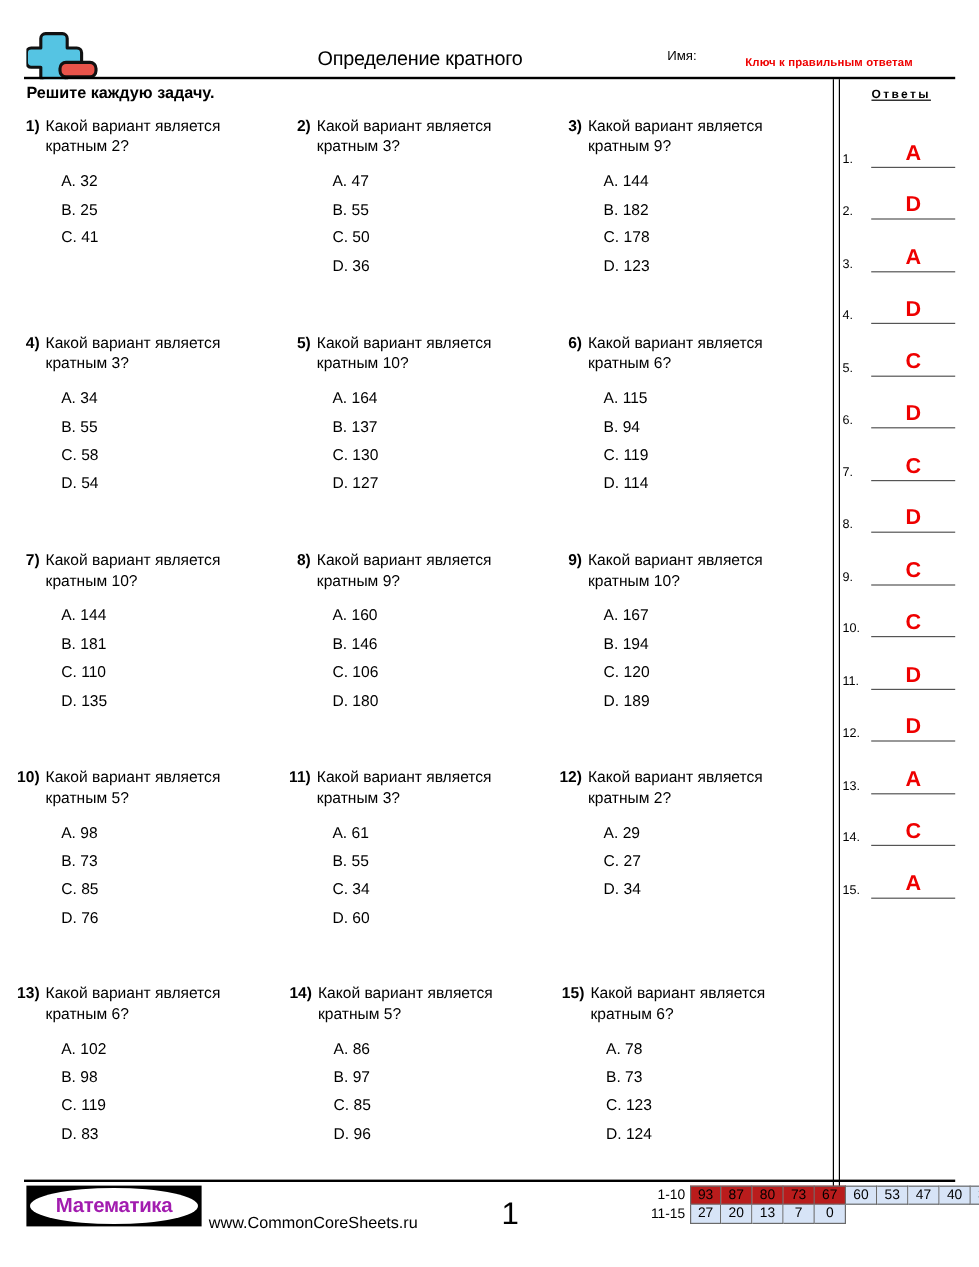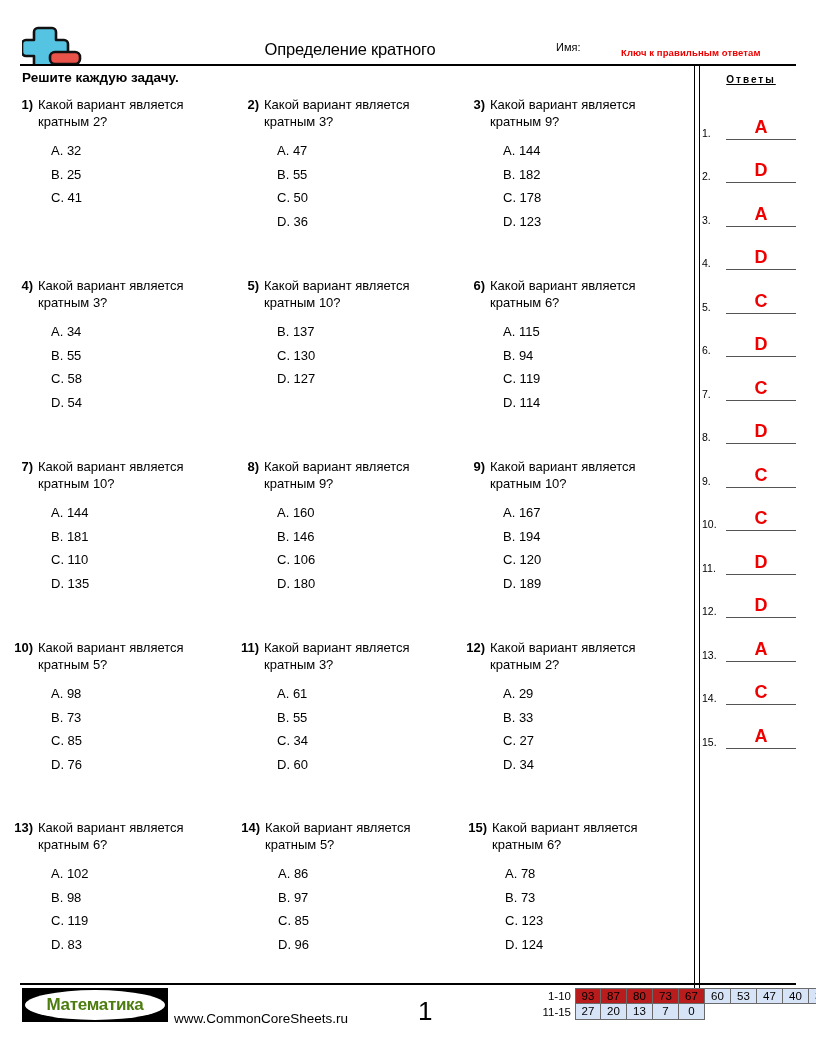--- a/index.html
+++ b/index.html
@@ -196,21 +196,21 @@
     width: 140px; height: 30px;
     background: #ffffff;
     border-radius: 50%;
     display: flex;
     align-items: center;
     justify-content: center;
   }
   .brand-oval span {
     font-size: 17px;
     font-weight: bold;
-    color: #4d7c0f;
+    color: #a21caf;
     letter-spacing: -0.3px;
   }
   .site-url {
     position: absolute;
     left: 174px; top: 1011px;
     font-size: 13.5px;
   }
   .page-number {
     position: absolute;
     left: 418px; top: 996px;
@@ -323,20 +323,21 @@
             <div class="choice">C. 58</div>
             <div class="choice">D. 54</div>
           </div>
         </div>
       </div>
       <div class="qcell">
         <div class="qnum">5)</div>
         <div class="qbody">
           <div class="qtext">Какой вариант является кратным 10?</div>
           <div class="choices">
+            <div class="choice">A. 164</div>
             <div class="choice">B. 137</div>
             <div class="choice">C. 130</div>
             <div class="choice">D. 127</div>
           </div>
         </div>
       </div>
       <div class="qcell">
         <div class="qnum">6)</div>
         <div class="qbody">
           <div class="qtext">Какой вариант является кратным 6?</div>
@@ -413,21 +414,20 @@
             <div class="choice">D. 60</div>
           </div>
         </div>
       </div>
       <div class="qcell">
         <div class="qnum">12)</div>
         <div class="qbody">
           <div class="qtext">Какой вариант является кратным 2?</div>
           <div class="choices">
             <div class="choice">A. 29</div>
-            <div class="choice">B. 33</div>
             <div class="choice">C. 27</div>
             <div class="choice">D. 34</div>
           </div>
         </div>
       </div>
     </div>
 
     <div class="qrow r5">
       <div class="qcell">
         <div class="qnum">13)</div>

